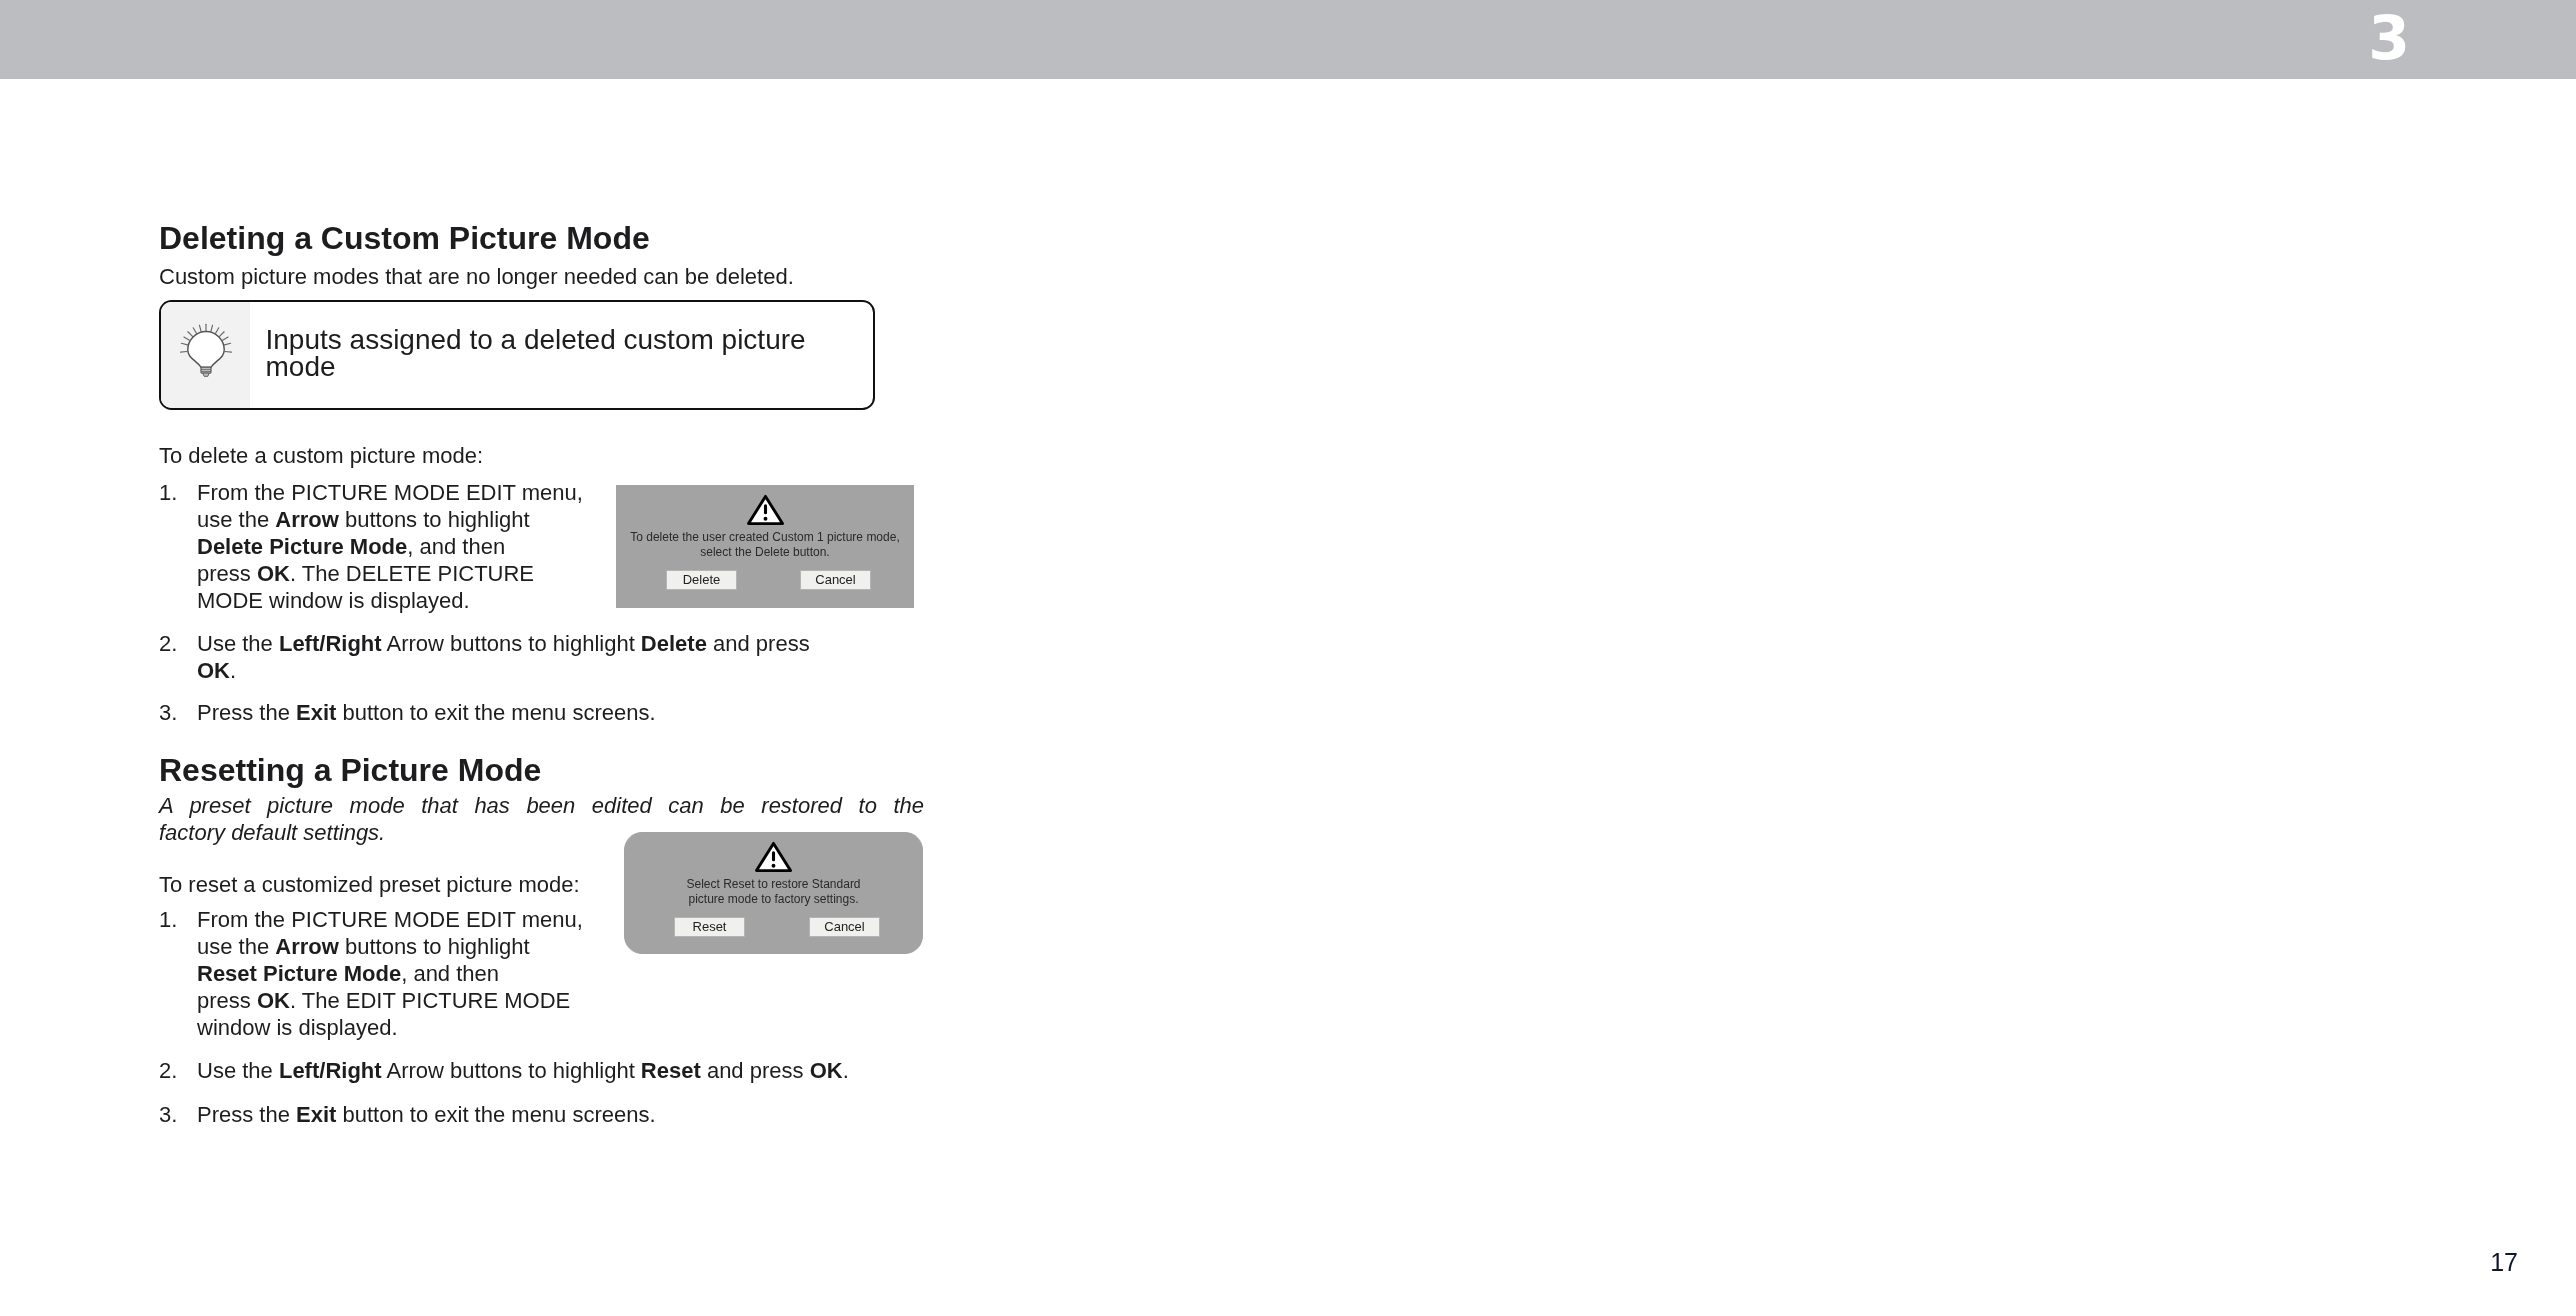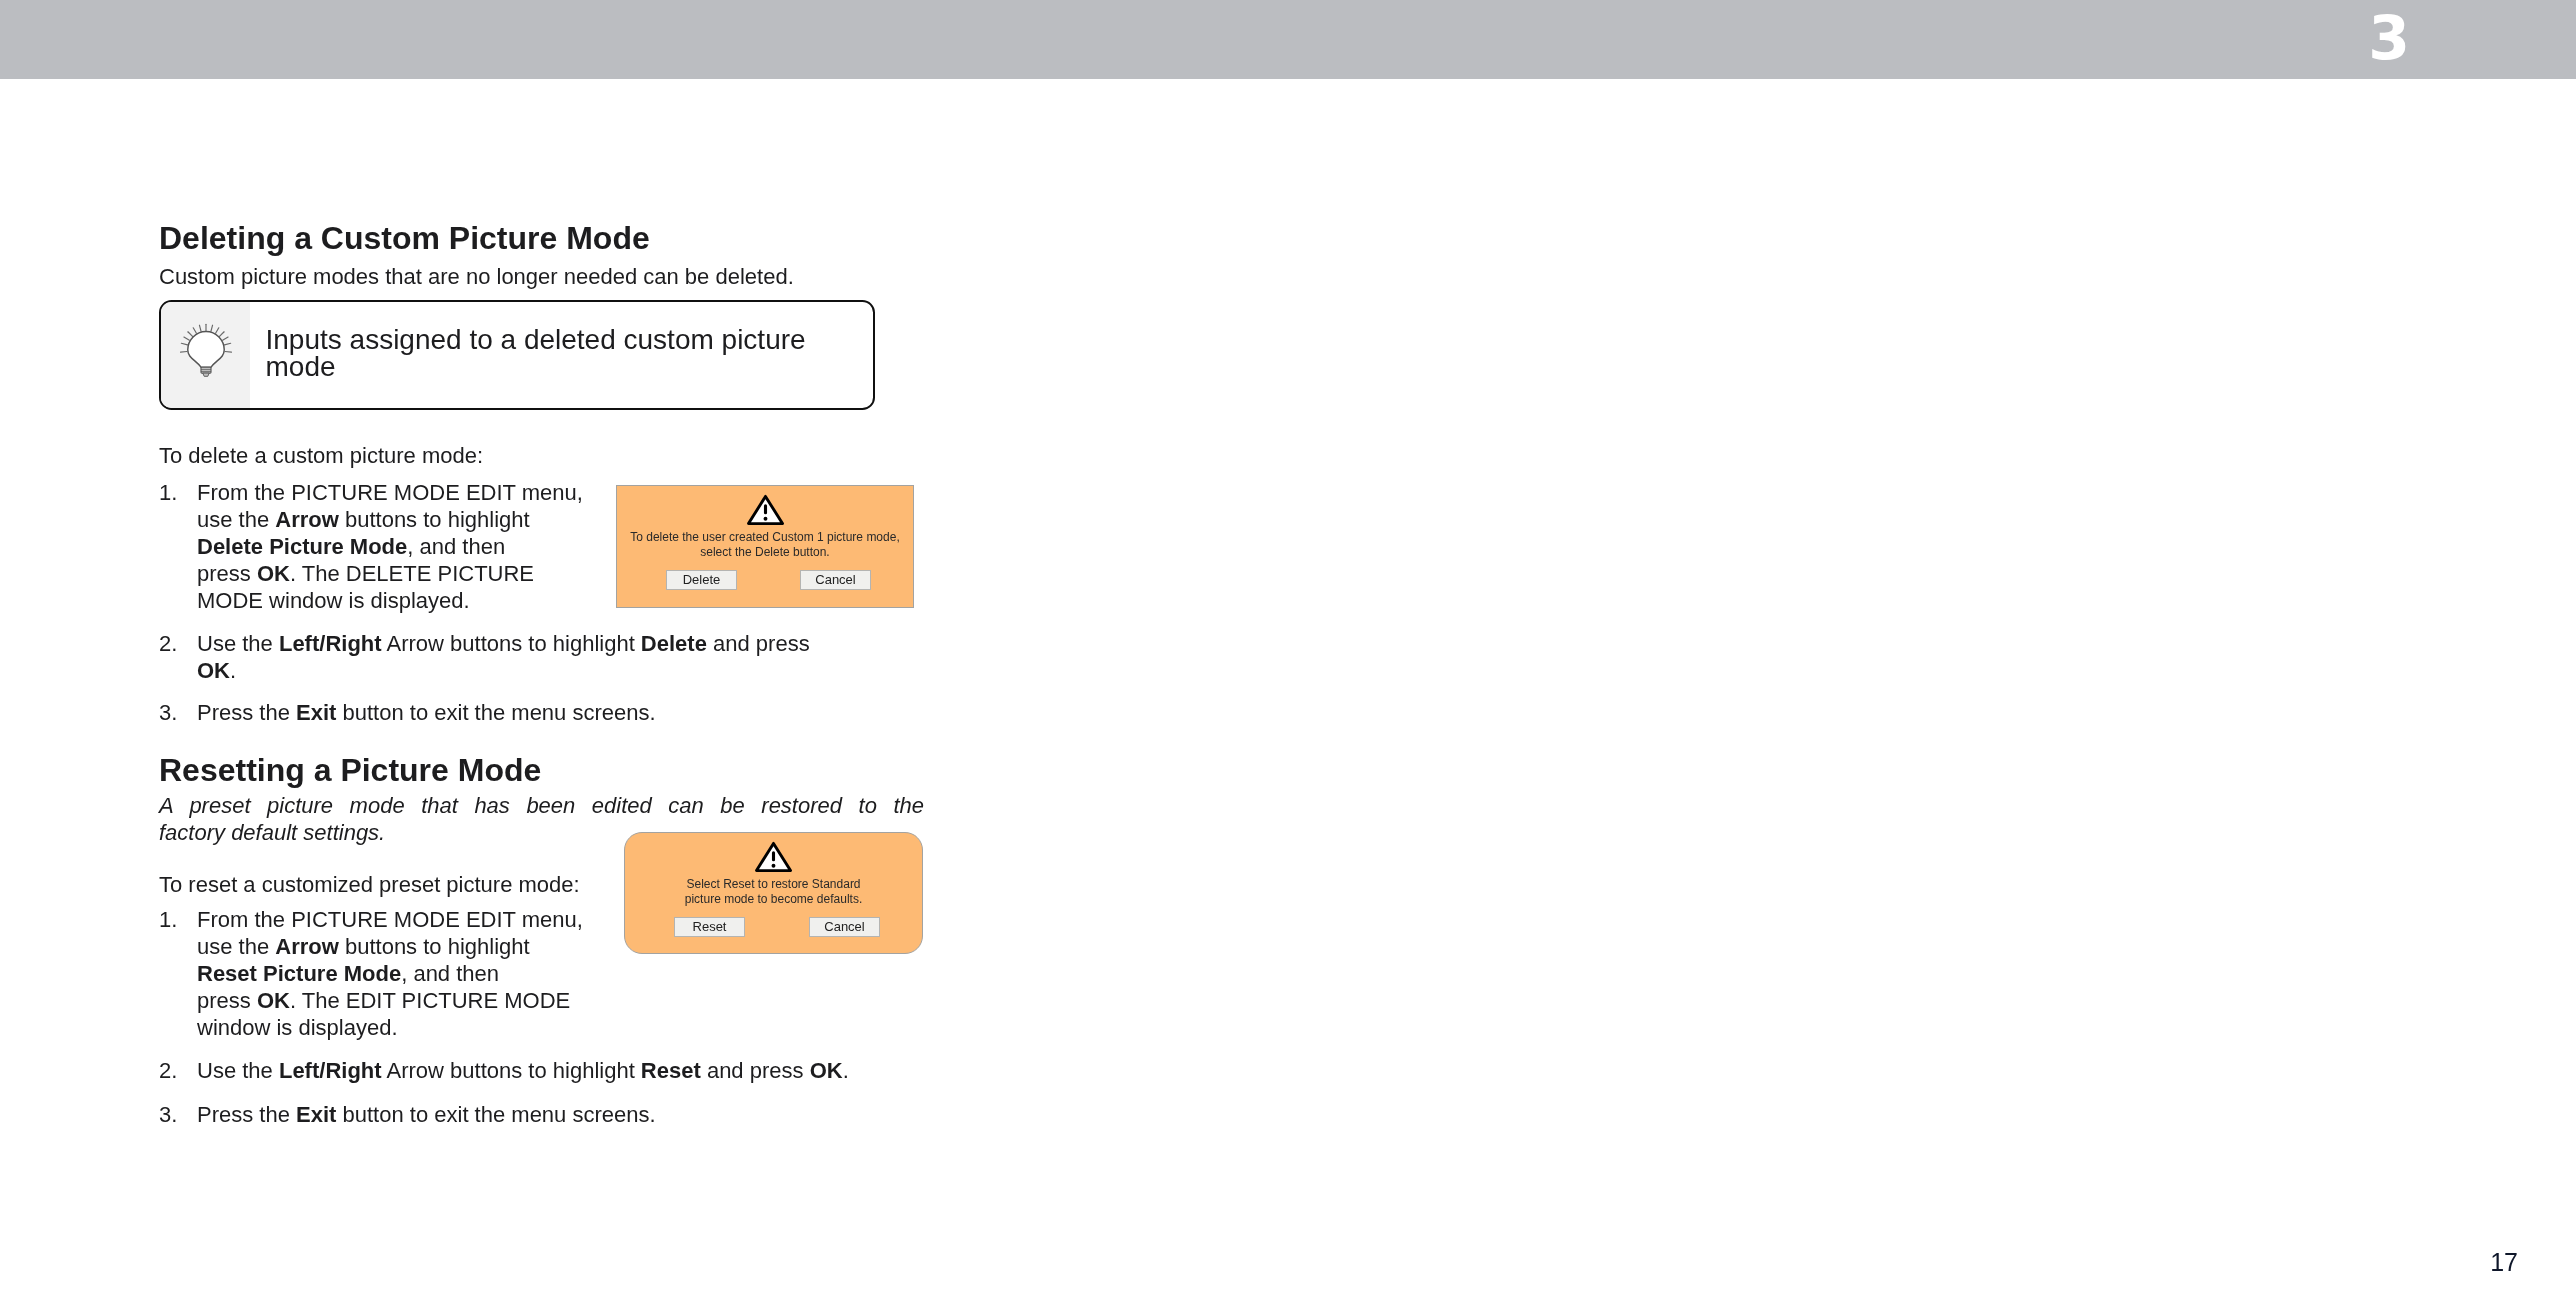--- a/index.html
+++ b/index.html
@@ -25,21 +25,21 @@
 
   
   .step{position:absolute;left:159px;display:flex;font-size:22px;line-height:27px;}
   .step-num{width:38px;flex:none;}
 
   
   [data-justify] .rline{display:block;font-style:italic;}
   [data-justify] .rline:not(:last-child){text-align:justify;text-align-last:justify;}
 
   
-  .dialog{position:absolute;box-sizing:border-box;background:#fdba74;border:1.9px solid #a3a3a1;
+  .dialog{position:absolute;box-sizing:border-box;background:#a3a3a3;border:1.9px solid #a3a3a1;
           text-align:center;font-family:"Liberation Sans",sans-serif;}
   .dlg1{left:616px;top:485px;width:298px;height:123px;}
   .dlg2{left:624px;top:832px;width:299px;height:122px;border-radius:18px;}
   .warn-wrap{margin-top:6.8px;height:35px;}
   .dlg-msg{font-size:12px;line-height:15px;color:#2a2a2a;margin-top:1.9px;}
   .dlg-msg .rline{display:block;white-space:nowrap;}
   .btn-row{display:flex;justify-content:space-between;margin:10.6px 42px 0 49px;}
   .dlg-btn{width:71px;height:19.3px;box-sizing:border-box;border:1.9px solid #b4b4b2;background:#f0f0ee;
            font-size:13px;line-height:14.5px;color:#222;padding:0;font-family:inherit;}
 
@@ -170,21 +170,21 @@
   <div class="dialog dlg2">
     <div class="warn-wrap">
       <svg width="39" height="34" viewBox="0 0 40 35">
         <path d="M20 3.5 L37.5 31.5 H2.5 Z" fill="#ffffff" stroke="#000" stroke-width="3" stroke-linejoin="round"></path>
         <rect x="18.4" y="11.5" width="3.2" height="10.5" rx="1.6" fill="#000"></rect>
         <circle cx="20" cy="26.5" r="2" fill="#000"></circle>
       </svg>
     </div>
     <div class="dlg-msg">
         <span class="rline"><span>Select Reset to restore Standard</span></span>
-        <span class="rline"><span>picture mode to become defaults.</span></span>
+        <span class="rline"><span>picture mode to factory settings.</span></span>
       </div>
     <div class="btn-row">
       <button class="dlg-btn">Reset</button>
       <button class="dlg-btn">Cancel</button>
     </div>
   </div>
 
   <div class="page-number">17</div>
 
 </div>

